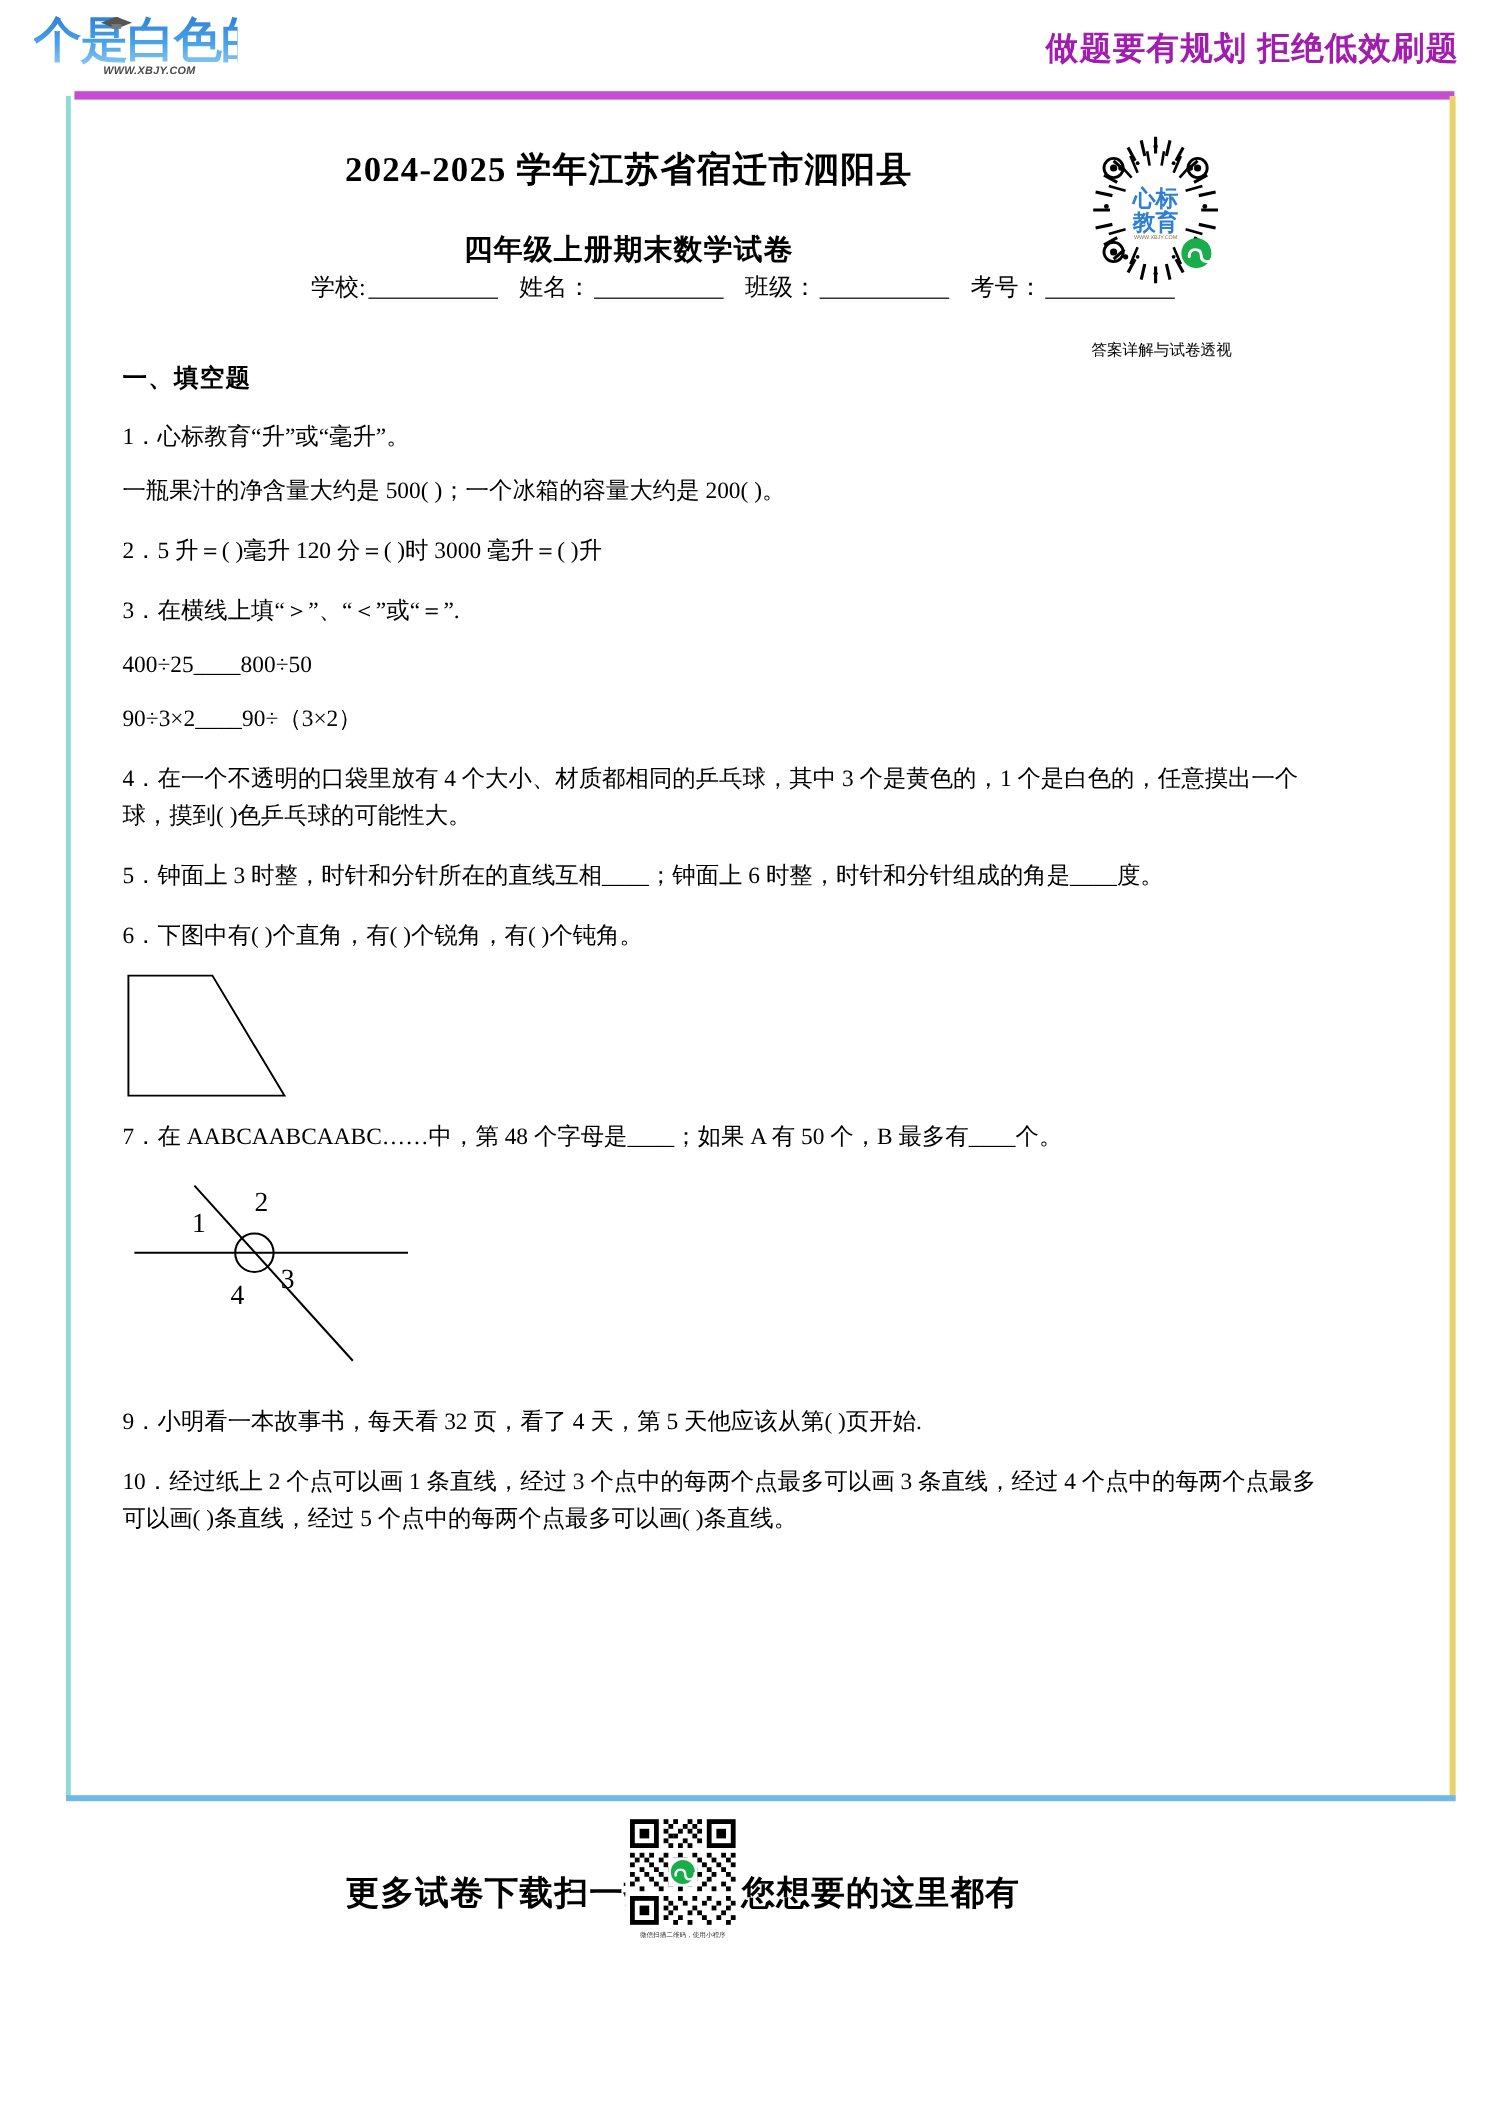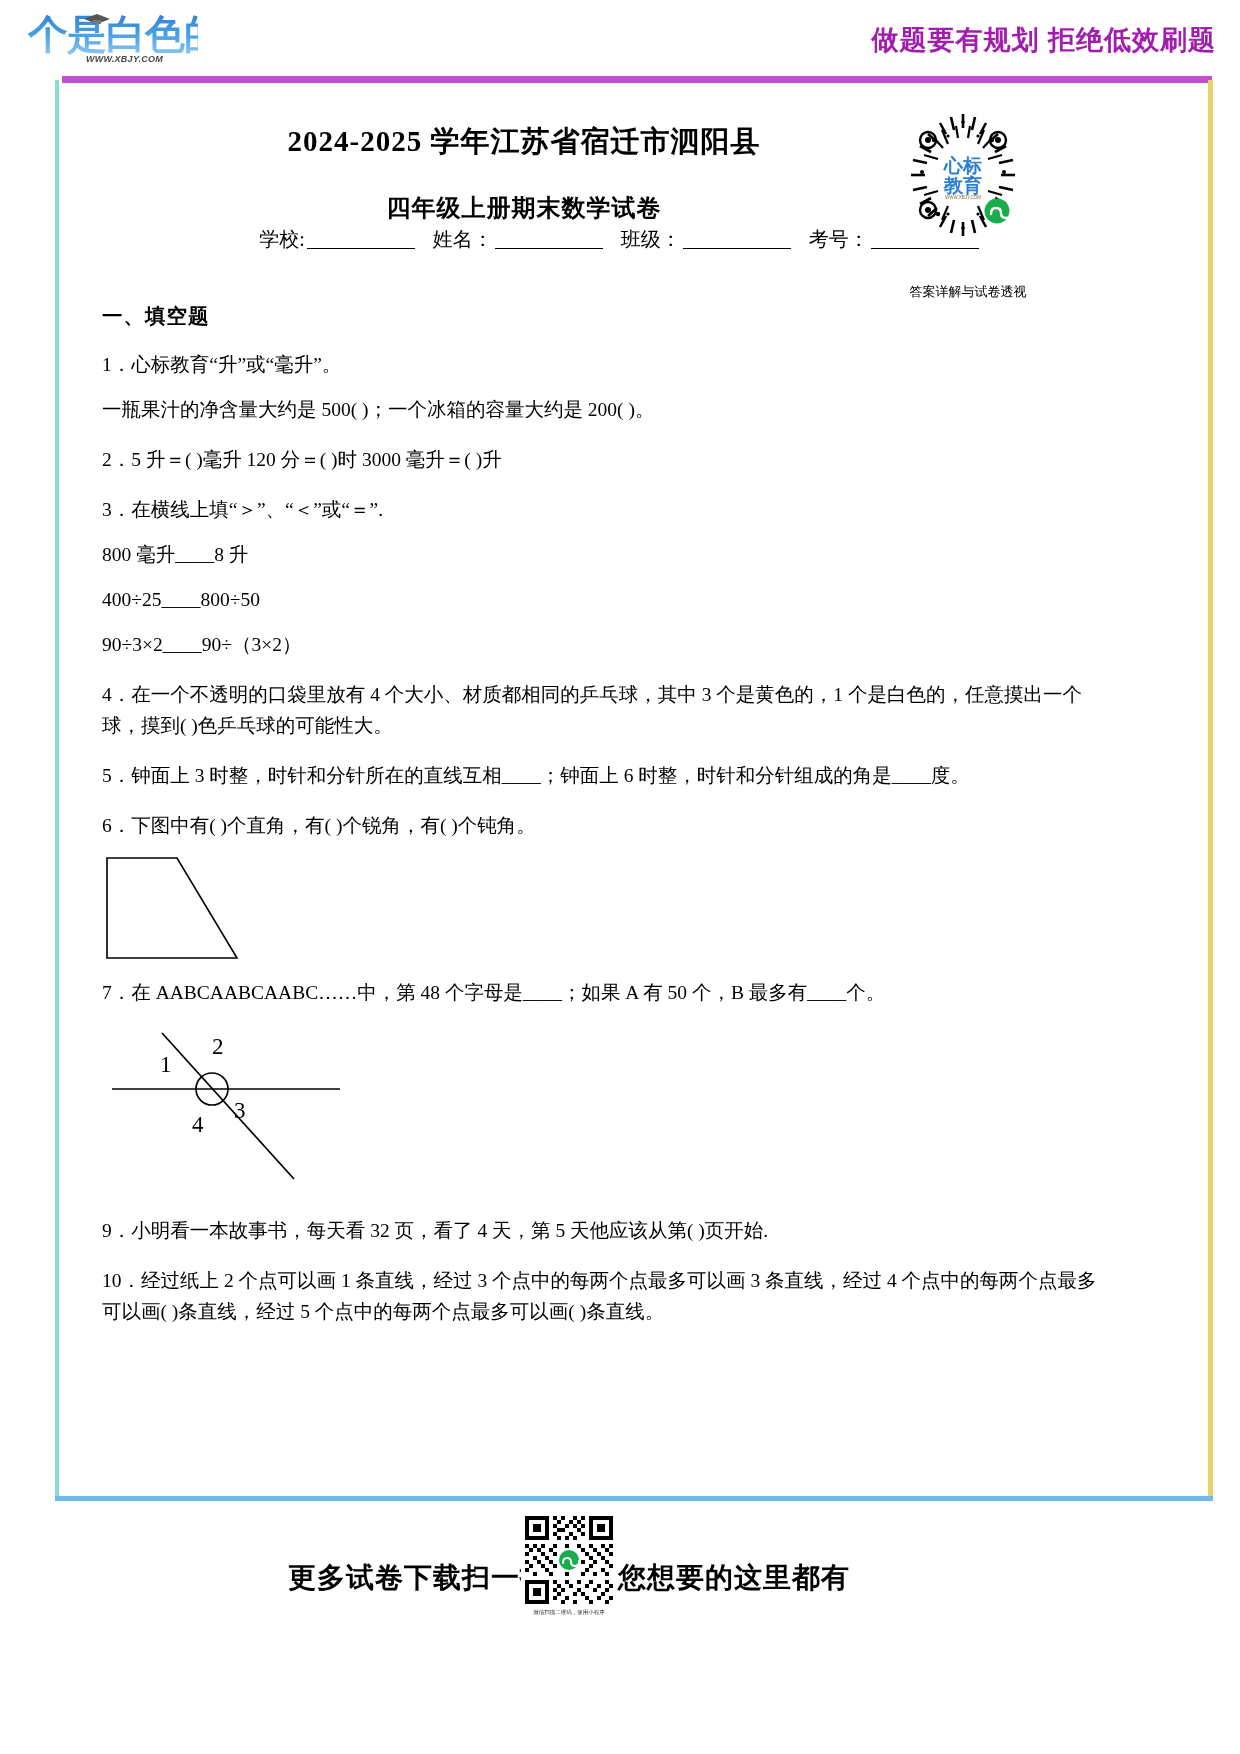--- a/index.html
+++ b/index.html
@@ -365,23 +365,20 @@
     <div class="q">
       <span>一瓶果汁的净含量大约是 500(            )；一个冰箱的容量大约是 200(            )。</span>
     </div>
 
     <div class="q">
       <span>2．</span><span>5 升＝(            )毫升   120 分＝(            )时   3000 毫升＝(            )升</span>
     </div>
 
     <div class="q tight">
       <span>3．</span><span>在横线上填“＞”、“＜”或“＝”.</span>
-    </div>
-    <div class="q tight">
-      <span>800 毫升____8 升</span>
     </div>
     <div class="q tight">
       <span>400÷25____800÷50</span>
     </div>
     <div class="q">
       <span>90÷3×2____90÷（3×2）</span>
     </div>
 
     <div class="q">
       <span>4．</span><span>在一个不透明的口袋里放有 4 个大小、材质都相同的乒乓球，其中 3 个是黄色的，1 个是白色的，任意摸出一个球，摸到(            )色乒乓球的可能性大。</span>

